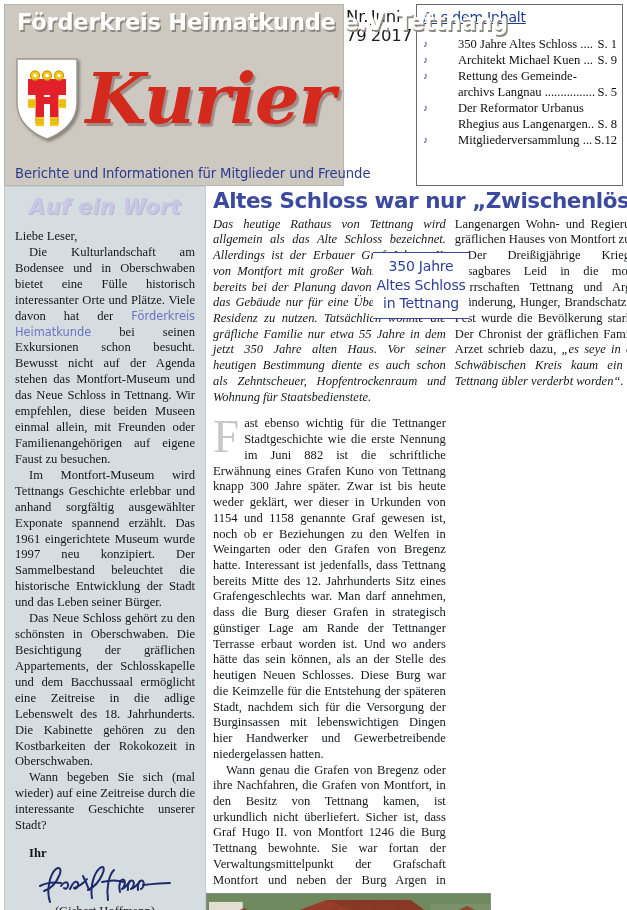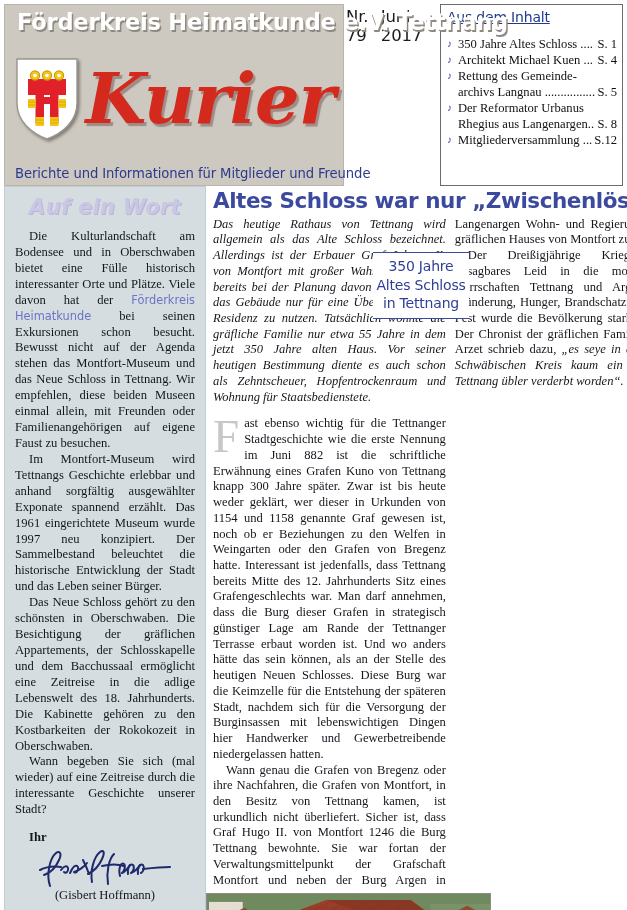--- a/index.html
+++ b/index.html
@@ -133,21 +133,21 @@
     align-items: baseline;
     white-space: nowrap;
   }
   .toc-bullet {
     color: #2d3f96;
     font-size: 10px;
     width: 11px;
     flex: 0 0 11px;
     transform: translateY(-1px);
   }
-  .toc-text { flex: 1; overflow: hidden; }
+  .toc-text { flex: 1; overflow: hidden; margin-left: 24px; }
   .toc-page { flex: 0 0 auto; padding-left: 2px; }
   .toc-cont { padding-left: 11px; }
 
   
   .content {
     position: absolute;
     top: 186px;
     left: 0;
     width: 627px;
     height: 892px;
@@ -366,21 +366,21 @@
       <div class="toc-title">Aus dem Inhalt</div>
       <ul class="toc-list">
         <li class="toc-item">
           <span class="toc-bullet">♪</span>
           <span class="toc-text">350 Jahre Altes Schloss ....</span>
           <span class="toc-page">S.  1</span>
         </li>
         <li class="toc-item">
           <span class="toc-bullet">♪</span>
           <span class="toc-text">Architekt Michael Kuen ...</span>
-          <span class="toc-page">S.  4</span>
+          <span class="toc-page">S.  9</span>
         </li>
         <li class="toc-item">
           <span class="toc-bullet">♪</span>
           <span class="toc-text">Rettung des Gemeinde-</span>
         </li>
         <li class="toc-item toc-cont">
           <span class="toc-text">archivs Langnau ................</span>
           <span class="toc-page">S.  5</span>
         </li>
         <li class="toc-item">
@@ -399,20 +399,21 @@
       </ul>
     </div>
   </div>
 </div>
 
 <div class="content">
 
   <aside class="sidebar">
     <div class="sidebar-heading">Auf ein Wort</div>
 
+    <p>Liebe Leser,</p>
 
     <p style="text-indent:14px;"><span>Die Kulturlandschaft am Bodensee und in Oberschwaben bietet eine Fülle historisch interessanter Orte und Plätze. Viele davon hat der </span><span class="hl-name">Förderkreis Heimatkunde</span><span> bei seinen Exkursionen schon besucht. Bewusst nicht auf der Agenda stehen das Montfort-Museum und das Neue Schloss in Tettnang. Wir empfehlen, diese beiden Museen einmal allein, mit Freunden oder Familienangehörigen auf eigene Faust zu besuchen.</span></p>
 
     <p>Im Montfort-Museum wird Tettnangs Geschichte erlebbar und anhand sorgfältig ausgewählter Exponate spannend erzählt. Das 1961 eingerichtete Museum wurde 1997 neu konzipiert. Der Sammelbestand beleuchtet die historische Entwicklung der Stadt und das Leben seiner Bürger.</p>
     <p>Das Neue Schloss gehört zu den schönsten in Oberschwaben. Die Besichtigung der gräflichen Appartements, der Schlosskapelle und dem Bacchussaal ermöglicht eine Zeitreise in die adlige Lebenswelt des 18. Jahrhunderts. Die Kabinette gehören zu den Kostbarkeiten der Rokokozeit in Oberschwaben.</p>
     <p>Wann begeben Sie sich (mal wieder) auf  eine Zeitreise durch die interessante Geschichte unserer Stadt?</p>
 
     <div class="sig-block">
       <div class="sig-ihr">Ihr</div>
       <div class="signature">

